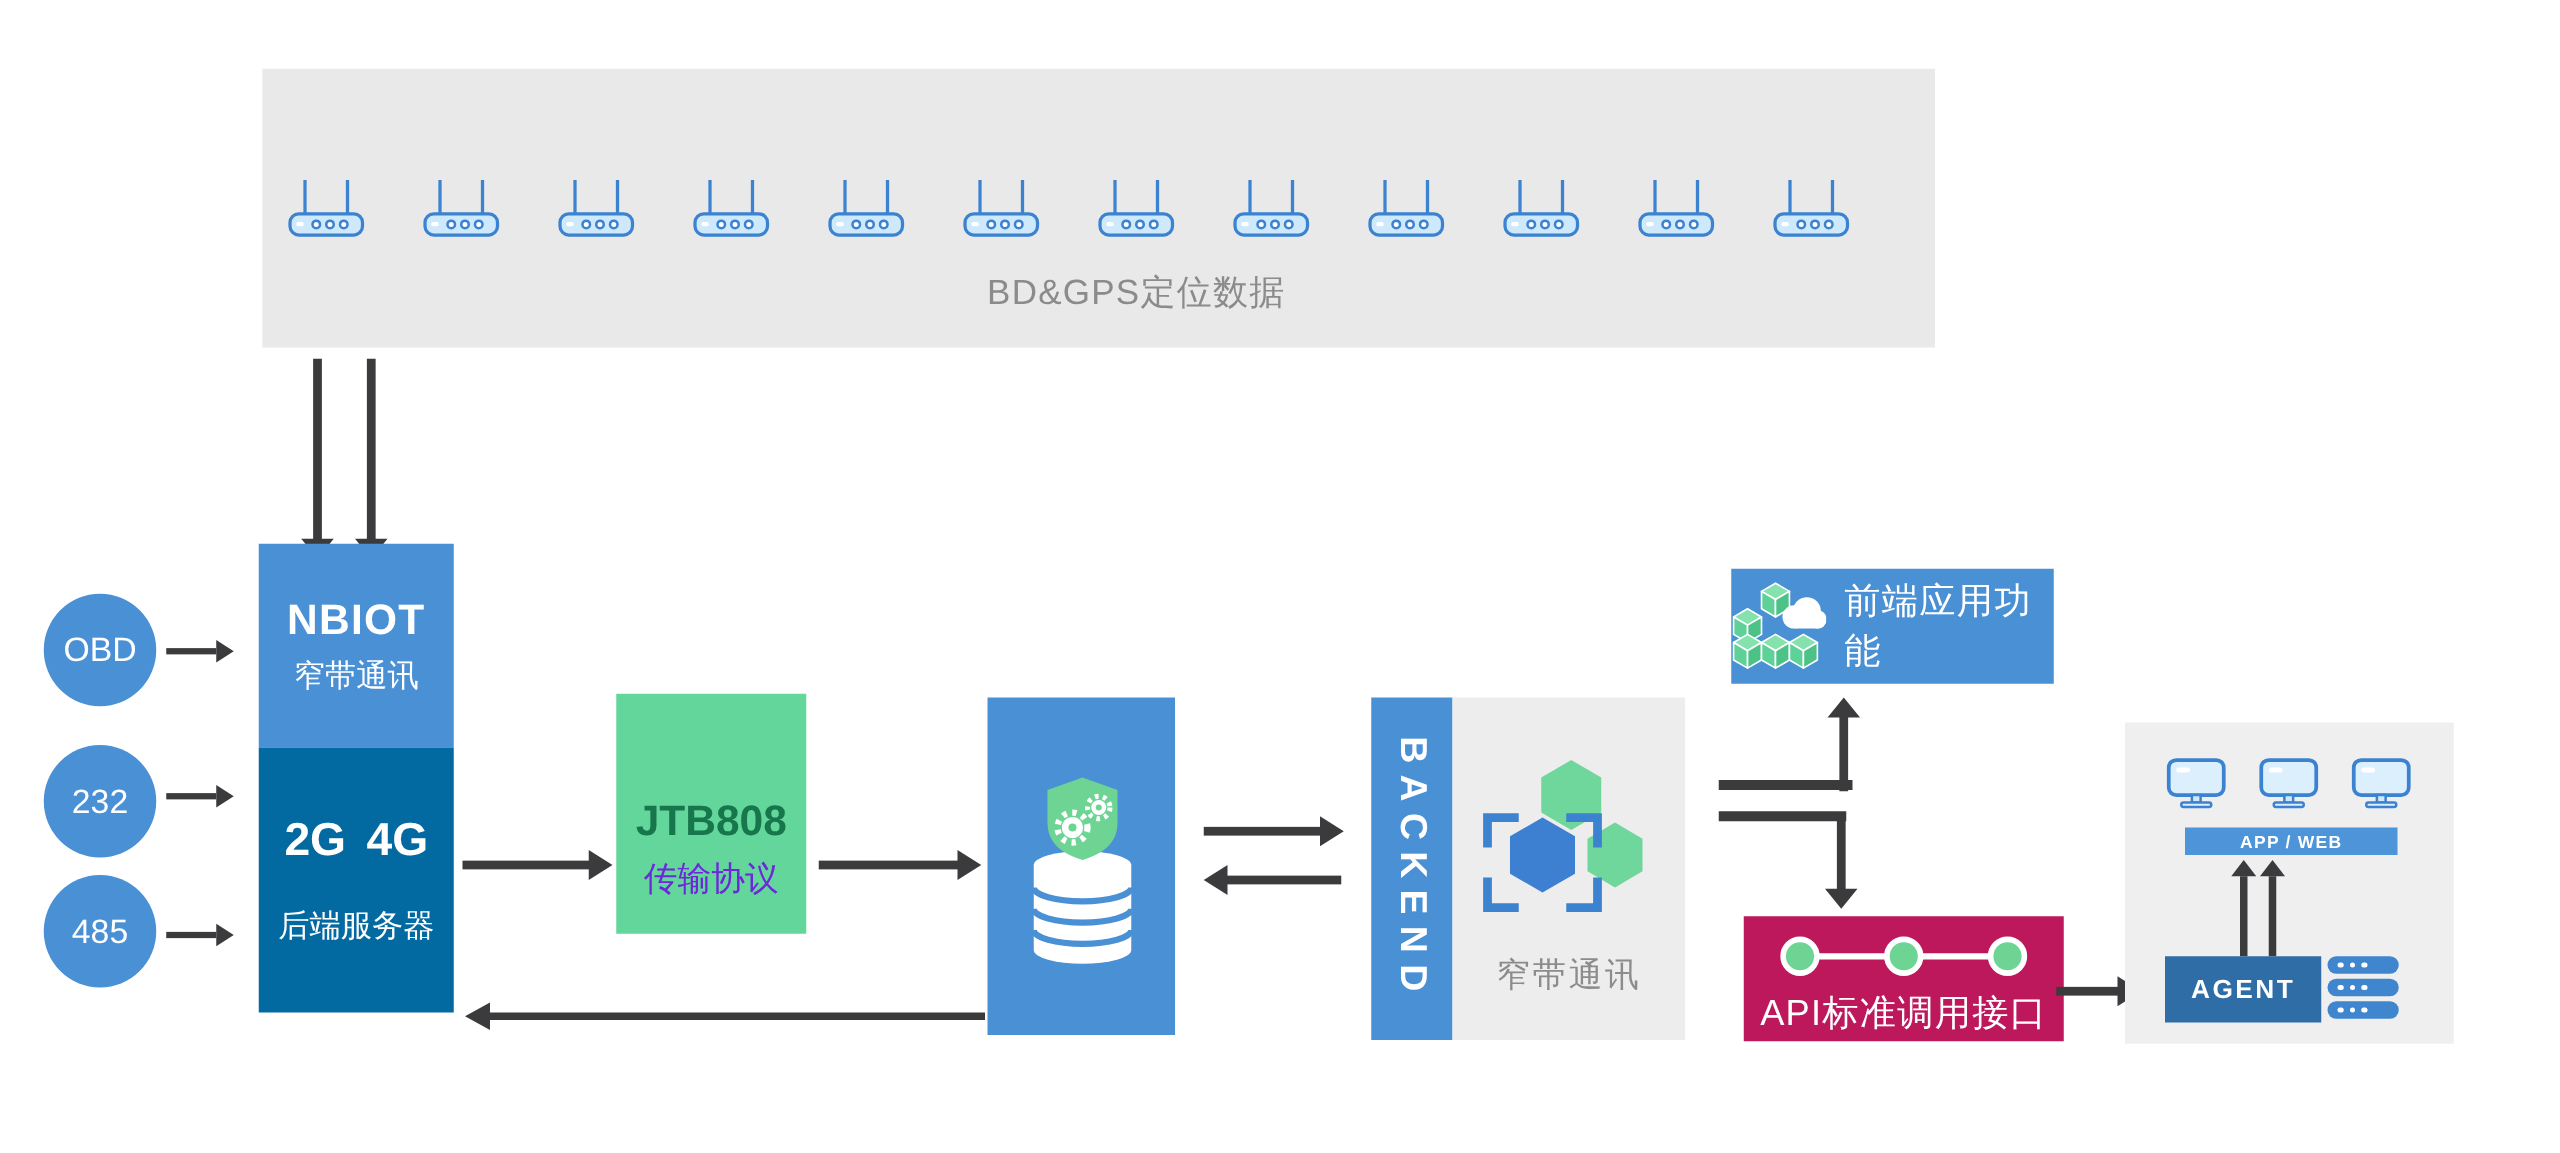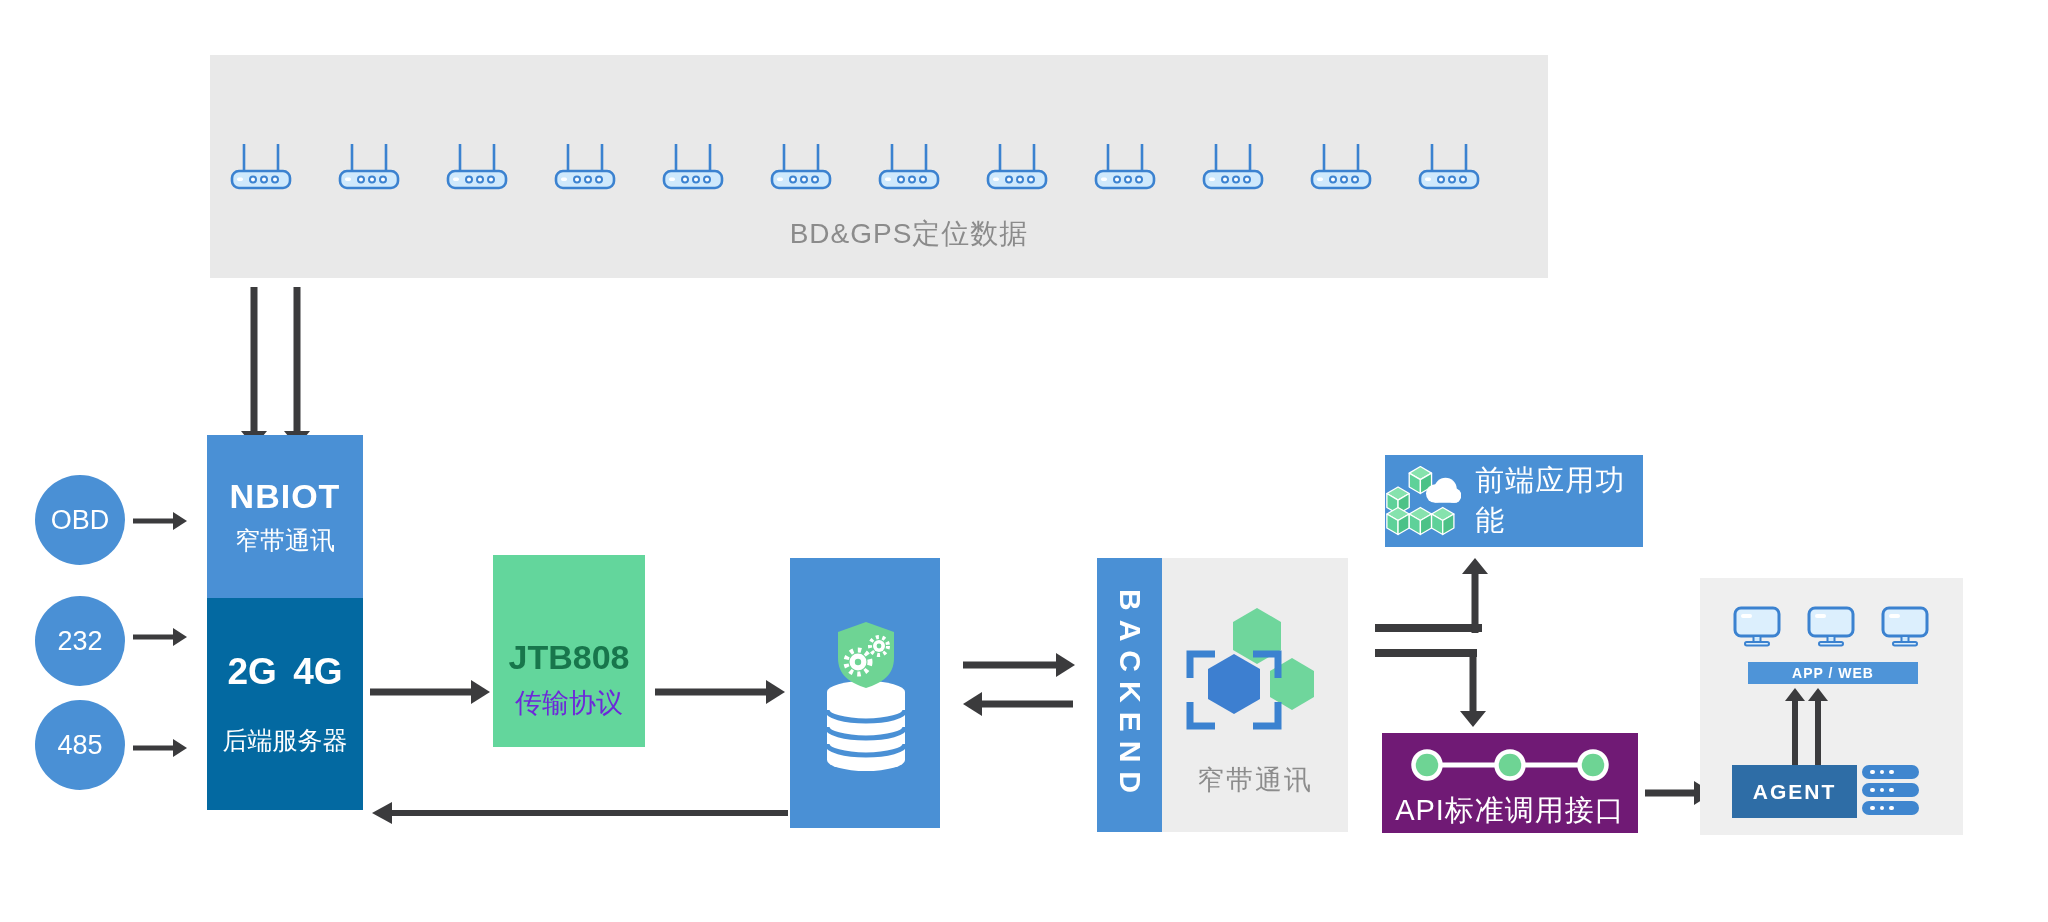--- a/index.html
+++ b/index.html
@@ -28,21 +28,21 @@
   .db-box{position:absolute;background:#4a90d5;}
 
   .backend-ribbon{position:absolute;background:#4a90d5;display:flex;align-items:center;justify-content:center;}
   .backend-ribbon span{writing-mode:vertical-rl;color:#fff;font-size:30px;font-weight:bold;letter-spacing:9px;}
   .backend-body{position:absolute;background:#ededed;}
   .backend-label{position:absolute;width:100%;text-align:center;font-size:27px;color:#8c8c8c;letter-spacing:2px;}
 
   .frontend-box{position:absolute;background:#4a90d5;display:flex;align-items:center;justify-content:space-between;gap:14px;}
   .frontend-label{color:#fff;font-size:29px;letter-spacing:1px;}
 
-  .api-box{position:absolute;background:#701a75;}
+  .api-box{position:absolute;background:#be185d;margin-left:13px;}
   .api-icon{position:absolute;left:23px;top:10px;}
   .api-label{position:absolute;width:100%;top:58px;text-align:center;color:#fff;font-size:29px;letter-spacing:1px;}
 
   .client-panel{position:absolute;background:#efefef;}
   .monitors-row{position:absolute;display:flex;gap:24px;}
   .appweb-bar{position:absolute;background:#4e94d8;color:#fff;font-size:14px;font-weight:bold;
               display:flex;align-items:center;justify-content:center;letter-spacing:1px;}
   .agent-box{position:absolute;background:#2e6da6;color:#fff;font-weight:bold;font-size:21px;letter-spacing:2px;
              display:flex;align-items:center;justify-content:center;}
   .server-bar{position:absolute;width:57px;height:14px;border-radius:7px;background:#3f86cf;

